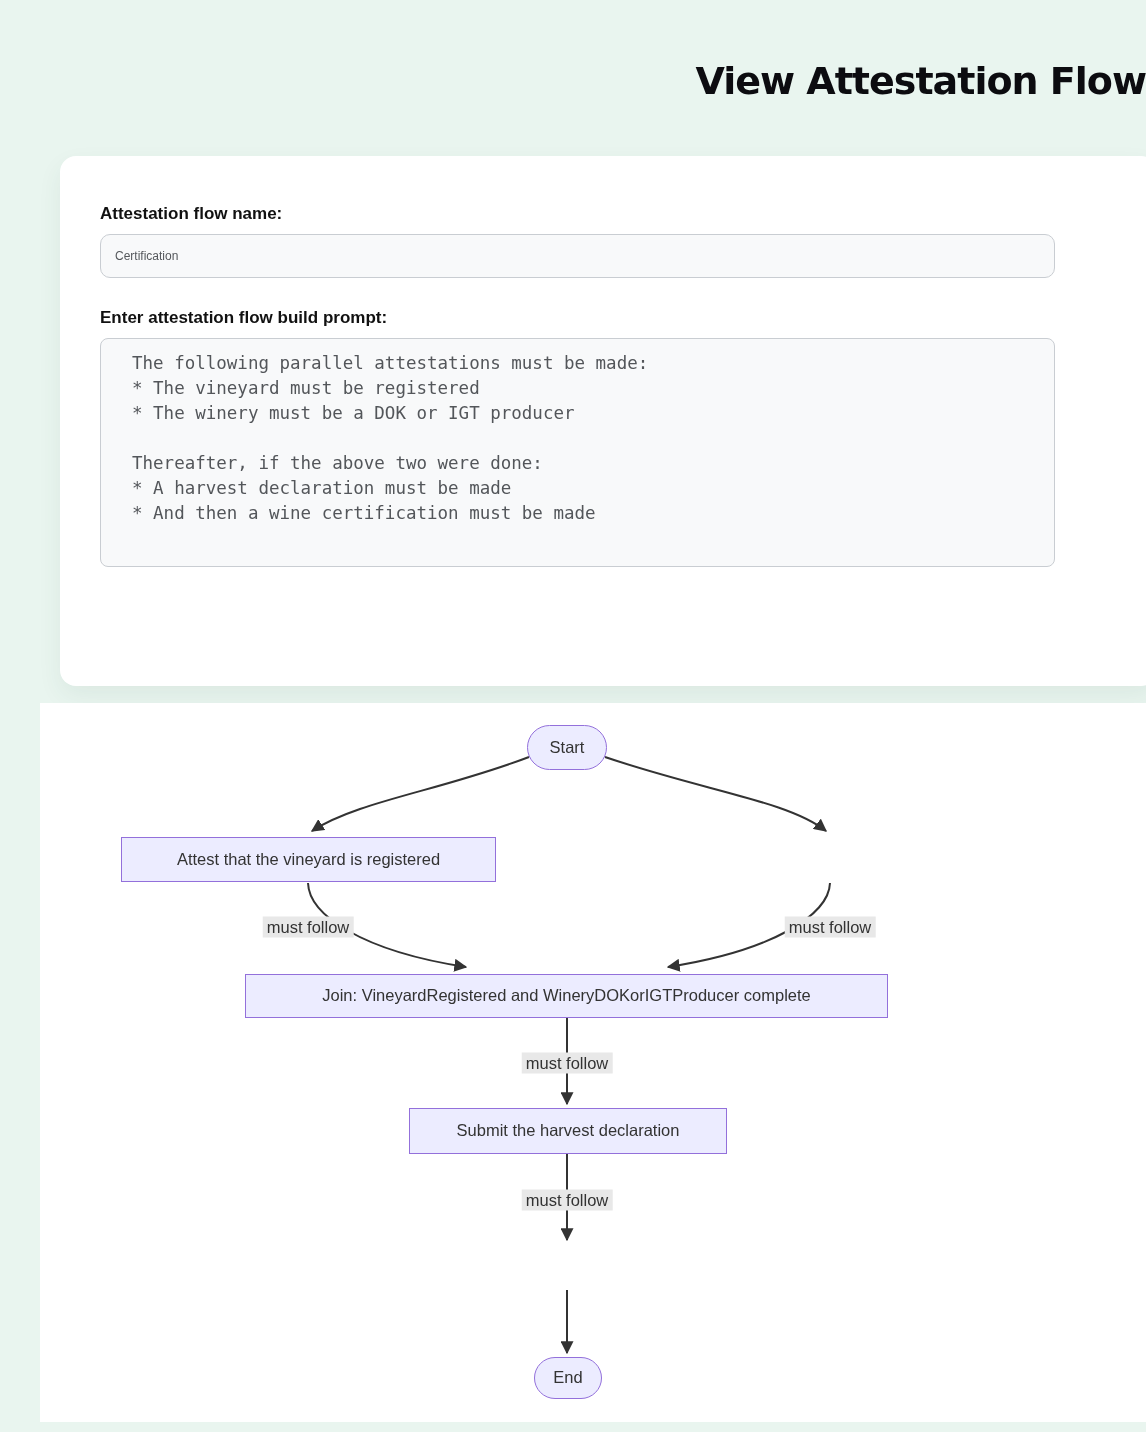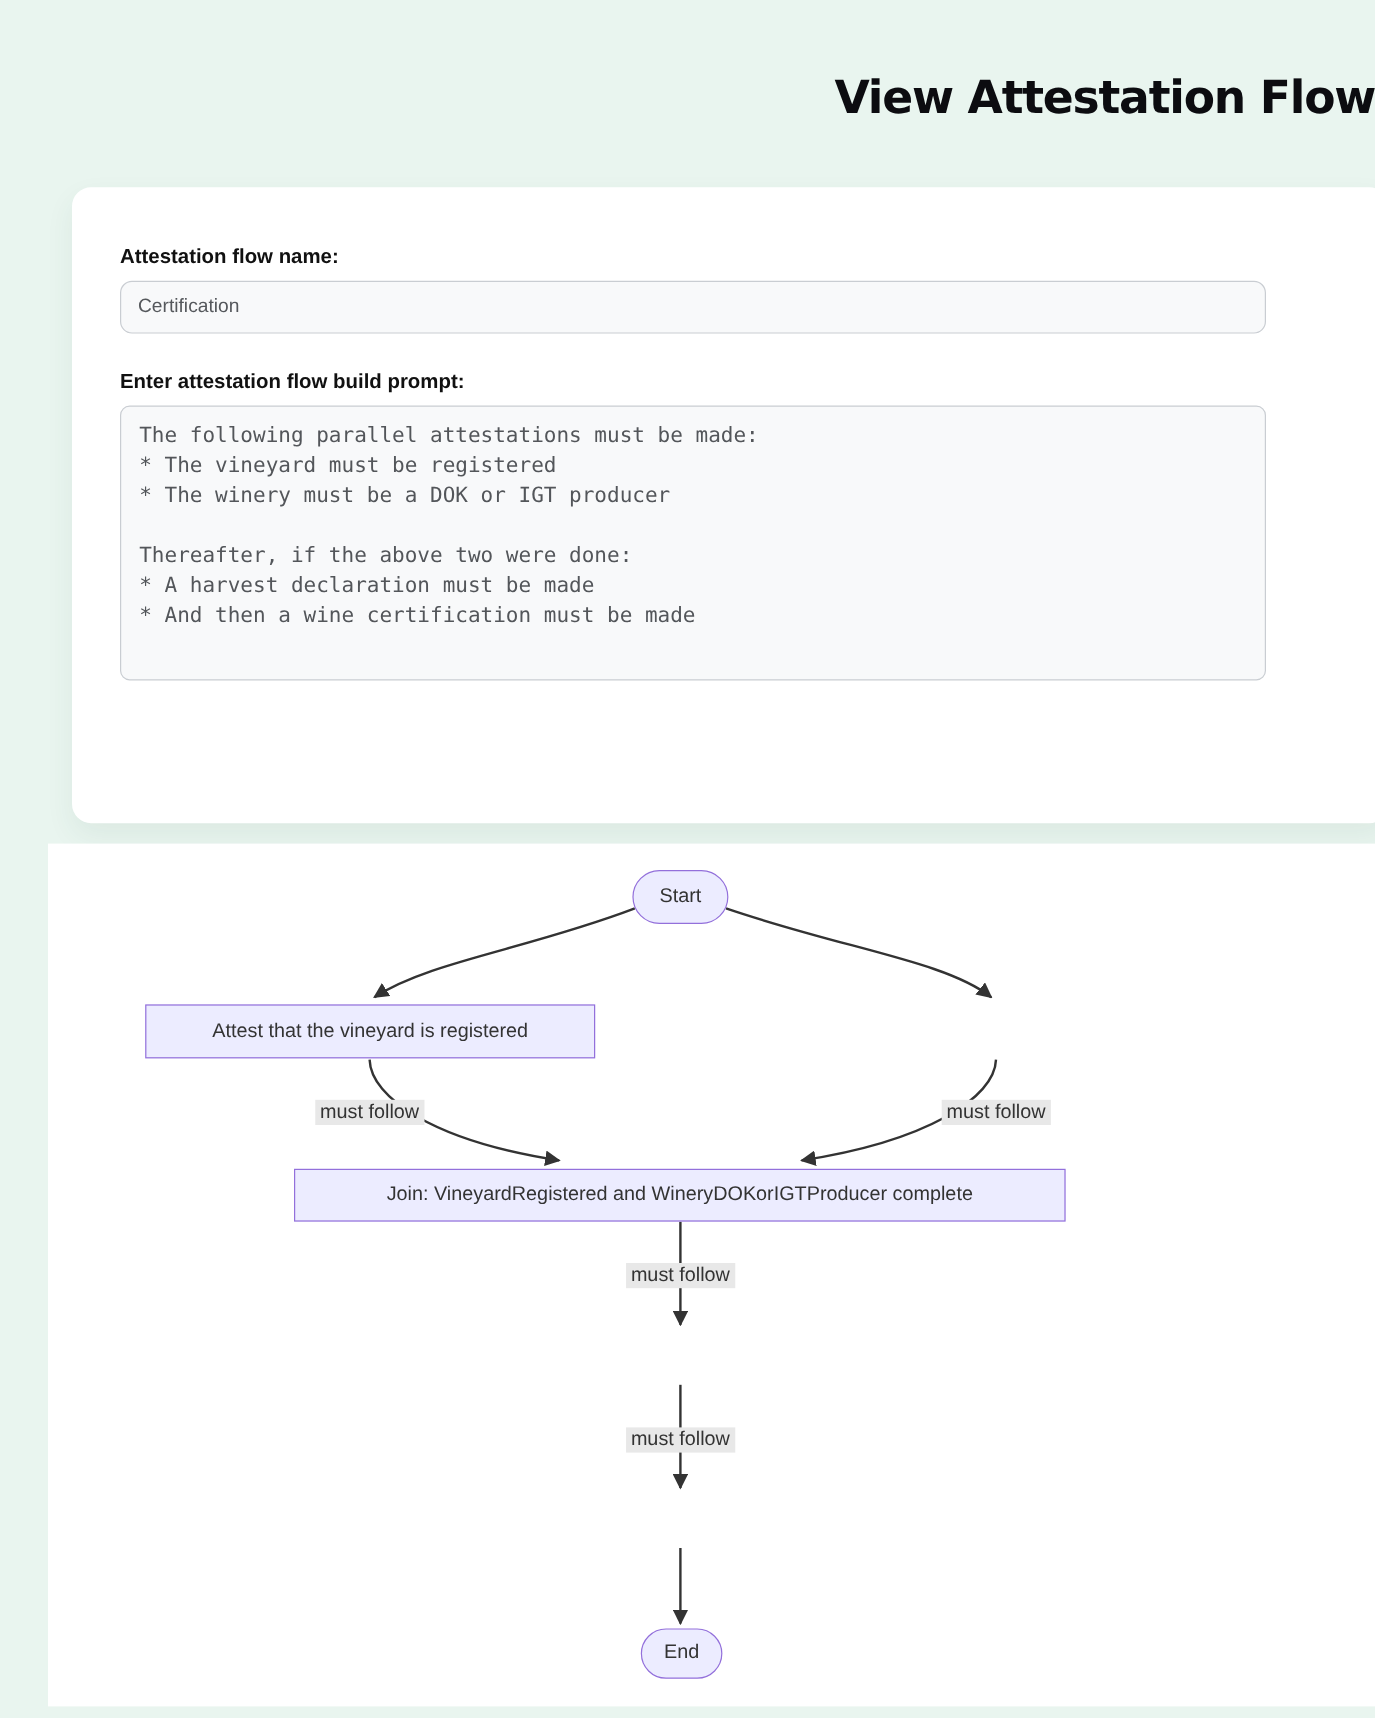--- a/index.html
+++ b/index.html
@@ -46,33 +46,33 @@
 
   .name-input {
     position: absolute;
     left: 40px; top: 78px;
     width: 955px; height: 44px;
     background: #f8f9fa;
     border: 1px solid #c9cdd2;
     border-radius: 10px;
     padding: 0 14px;
     font-family: "Liberation Sans", sans-serif;
-    font-size: 16px;
+    font-size: 12px;
     color: #55585c;
     outline: none;
   }
 
   .prompt-textarea {
     position: absolute;
     left: 40px; top: 182px;
     width: 955px; height: 229px;
     background: #f8f9fa;
     border: 1px solid #c9cdd2;
     border-radius: 8px;
-    padding: 12px 15px;
+    padding: 12px 31px;
     font-family: "DejaVu Sans Mono", monospace;
     font-size: 17.5px;
     line-height: 25px;
     color: #53565a;
     resize: none;
     overflow: hidden;
     outline: none;
     white-space: pre;
   }
 
@@ -175,20 +175,21 @@
         <path d="M 790 180 C 789 212, 732 248, 628 264" marker-end="url(#arrow)"></path>
         <path d="M 527 315 L 527 401" marker-end="url(#arrow)"></path>
         <path d="M 527 451 L 527 537" marker-end="url(#arrow)"></path>
         <path d="M 527 587 L 527 650" marker-end="url(#arrow)"></path>
       </g>
     </svg>
 
     <div class="node stadium node-start">Start</div>
     <div class="node node-vineyard">Attest that the vineyard is registered</div>
     <div class="node node-join">Join: VineyardRegistered and WineryDOKorIGTProducer complete</div>
+    <div class="node node-harvest">Submit the harvest declaration</div>
     <div class="node stadium node-end">End</div>
 
     <div class="edge-label el-1">must follow</div>
     <div class="edge-label el-2">must follow</div>
     <div class="edge-label el-3">must follow</div>
     <div class="edge-label el-4">must follow</div>
   </div>
 
 </div>
 

